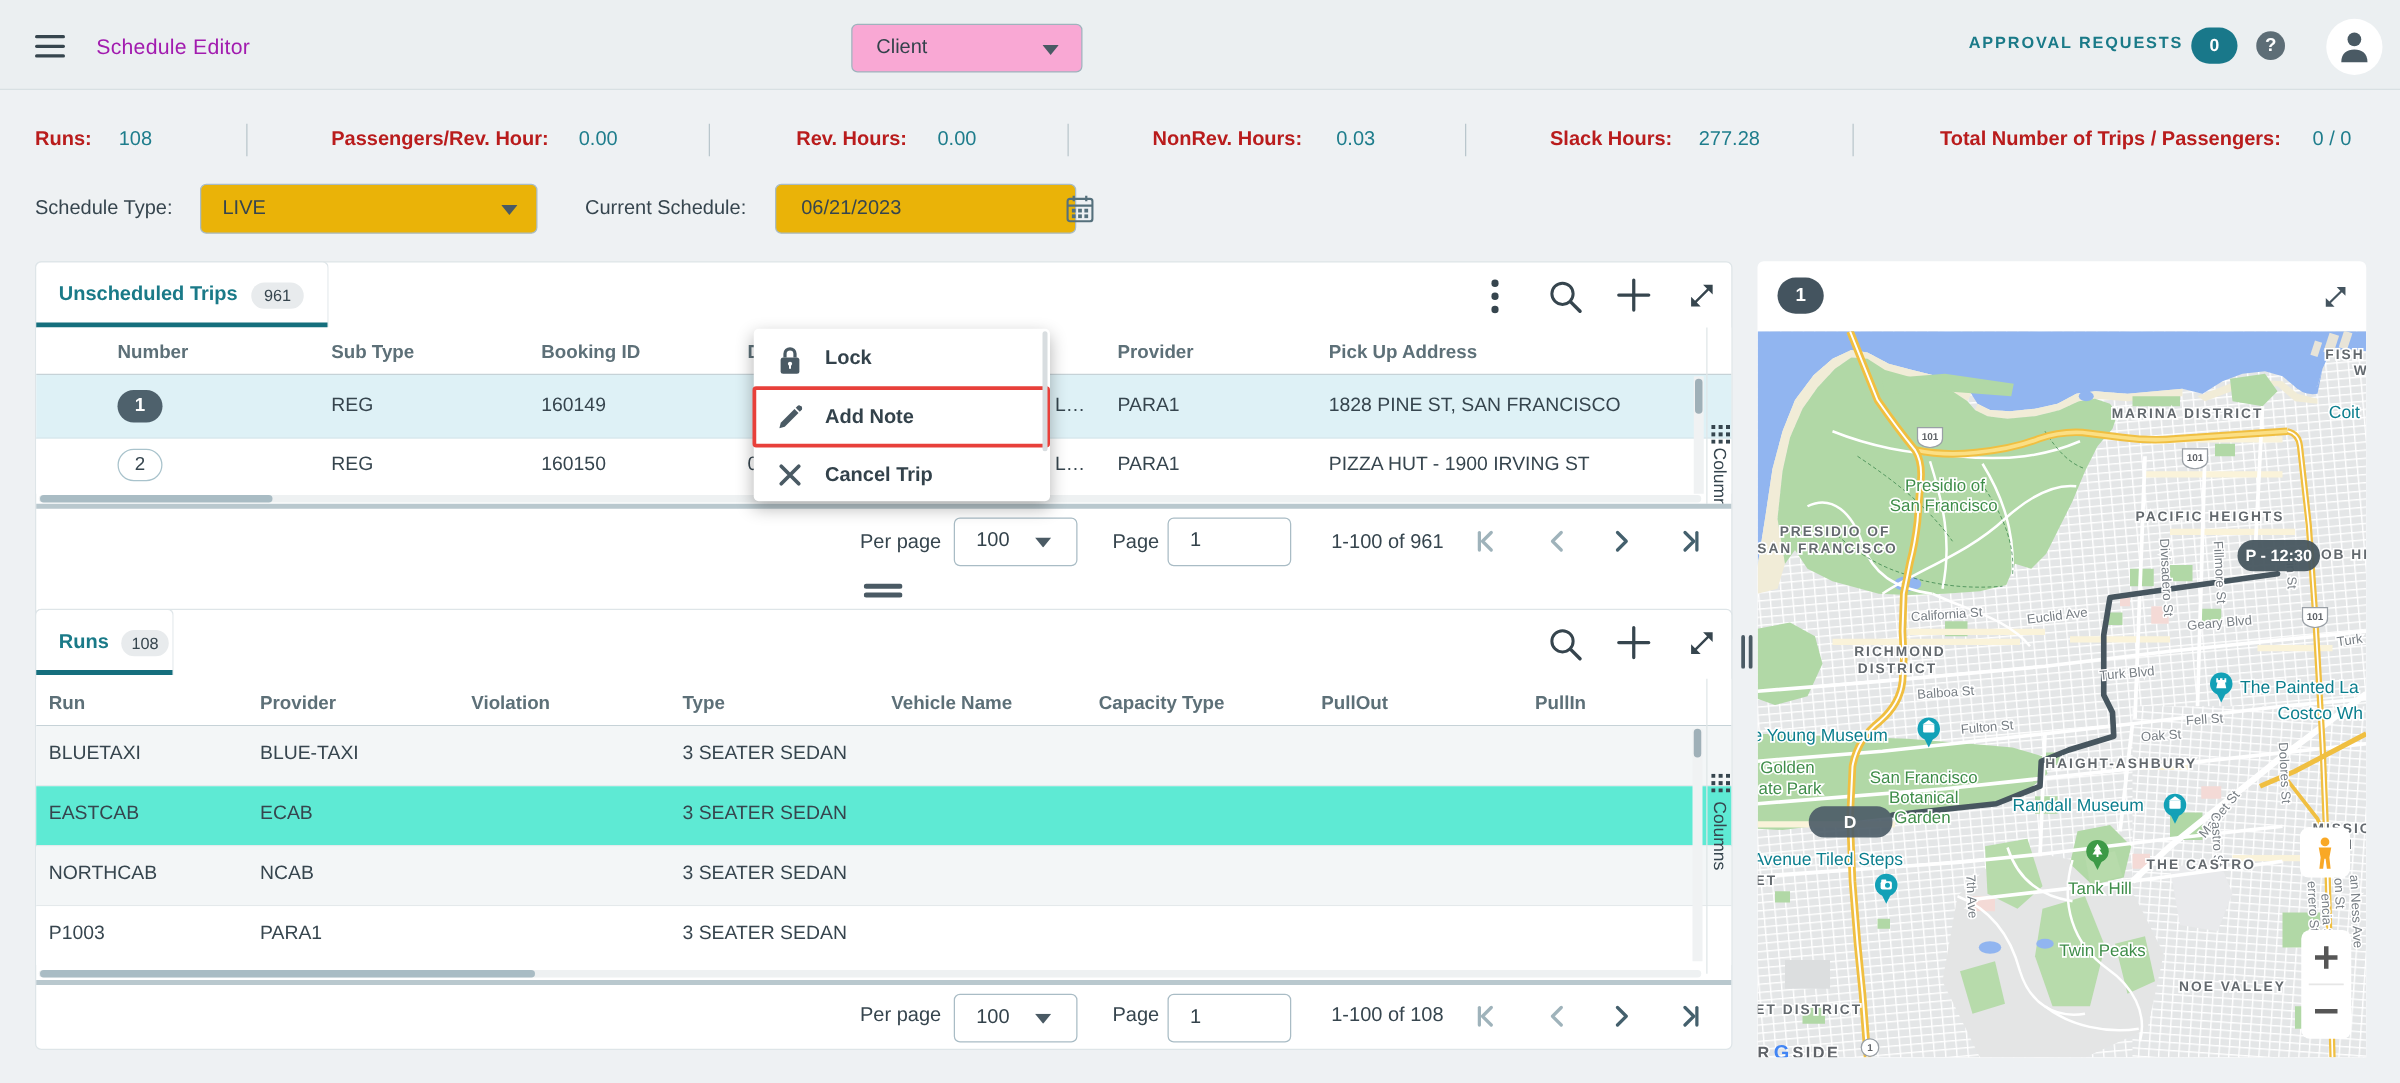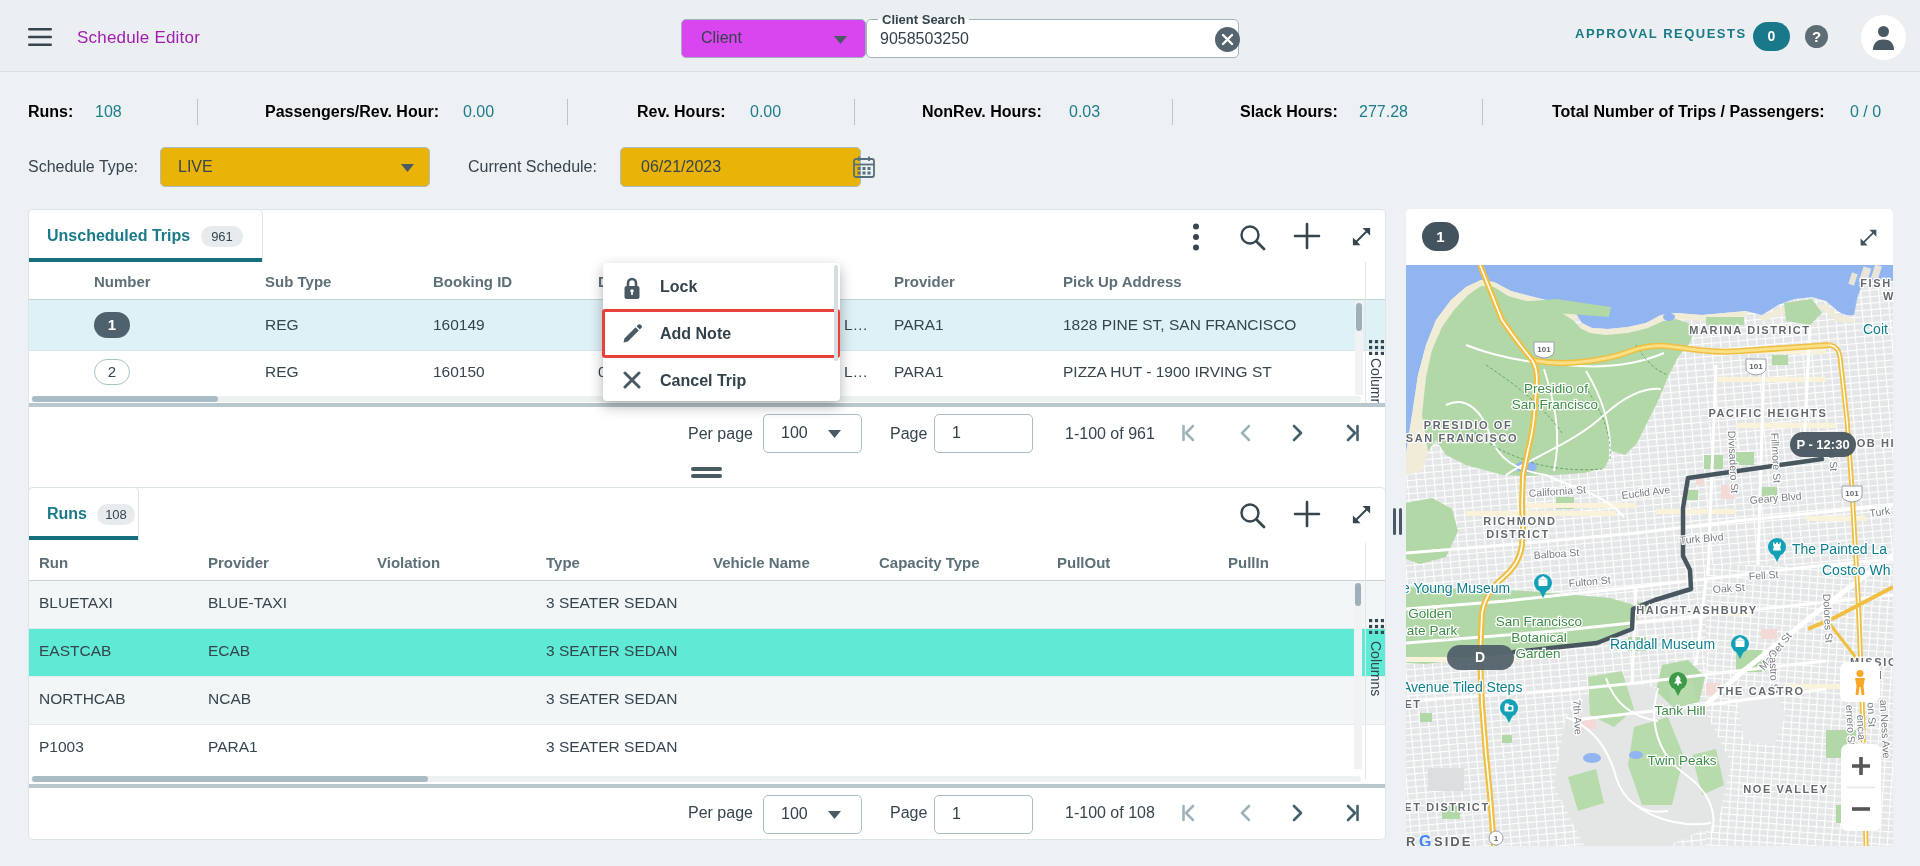--- a/index.html
+++ b/index.html
@@ -2,32 +2,32 @@
 <html><head>
 <meta charset="utf-8">
 <style>
   * { margin:0; padding:0; box-sizing:border-box; }
   html,body { width:1920px; height:866px; overflow:hidden; }
   body { font-family:"Liberation Sans", sans-serif; background:#eef1f3; color:#33424b; position:relative; }
   .abs { position:absolute; }
   
   #topbar { position:absolute; left:0; top:0; width:1920px; height:72px; background:#ebeff1; border-bottom:1px solid #d8e0e3; }
   #title { position:absolute; left:77px; top:28px; font-size:17px; font-weight:normal; color:#a21caf; letter-spacing:.2px; }
-  .selbox { position:absolute; background:#d946ef; border:1px solid #9fb3bd; border-radius:5px;text-align:center; }
+  .selbox { position:absolute; background:#f9a8d4; border:1px solid #9fb3bd; border-radius:5px;text-align:center; }
   #clientSel { left:681px; top:19px; width:185px; height:39px; }
   #clientSel .t { position:absolute; left:19px; top:9px; font-size:16px; color:#33424b; }
   #searchBox { position:absolute; left:866px; top:19px; width:373px; height:39px; background:#fff; border:1px solid #9fb3bd; border-radius:5px; }
   #searchBox .lbl { position:absolute; left:11px; top:-9px; font-size:13px; font-weight:bold; color:#33424b; background:linear-gradient(to bottom,#ebeff1 47%,#ffffff 47%); padding:0 4px; line-height:17px;}
   #searchBox .val { position:absolute; left:13px; top:10px; font-size:16px; color:#33424b; }
   #approval { position:absolute; left:1575px; top:26px; font-size:13px; font-weight:bold; letter-spacing:1.5px; color:#1a7a88; }
   #apprBadge { position:absolute; left:1753px; top:22px; width:37px; height:29px; border-radius:15px; background:#19788a; color:#fff; font-size:14px; font-weight:bold; text-align:center; line-height:29px; }
   #helpBtn { position:absolute; left:1805px; top:25px; width:23px; height:23px; border-radius:50%; background:#5d6d76; color:#fff; font-size:15px; font-weight:bold; text-align:center; line-height:23px; }
   #avatar { position:absolute; left:1861px; top:15px; width:45px; height:45px; border-radius:50%; background:#fff; }
   
-  .stat-l { position:absolute; top:103px; font-size:16px; font-weight:bold; color:#000000; }
+  .stat-l { position:absolute; top:103px; font-size:16px; font-weight:bold; color:#b91c1c; }
   .stat-v { position:absolute; top:103px; font-size:16px; color:#1e7d8c; }
   .stat-d { position:absolute; top:99px; width:1px; height:26px; background:#b9c6cc; }
   
   .flt-l { position:absolute; top:158px; font-size:16px; color:#36454e; }
   .fbox { position:absolute; top:147px; height:40px; background:#eab308; border:1px solid #a9bcc5; border-radius:5px; }
   
   .panel { position:absolute; background:#fff; border:1px solid #dee5e8; border-radius:5px; }
   .tab { position:absolute; left:-1px; top:-1px; height:53px; background:#fff; border:1px solid #dee5e8; border-radius:5px 5px 0 0; border-bottom:none; }
   .tab .tl { position:absolute; left:18px; top:17px; font-size:16px; font-weight:bold; color:#1a7a88; }
   .tab .pill { position:absolute; top:16px; height:21px; border-radius:11px; background:#e8ebed; color:#36454e; font-size:13px; text-align:center; line-height:21px; }
@@ -50,28 +50,20 @@
         <rect x="0" y="16.4" width="24" height="2.6" rx="1.3"></rect>
       </g>
     </svg>
     <div id="title">Schedule Editor</div>
     <div class="selbox" id="clientSel">
       <span class="t">Client</span>
       <svg class="abs" style="left:152px;top:16px" width="13" height="8" viewBox="0 0 13 8">
         <path d="M0 0 L13 0 L6.5 8 Z" fill="#4a5a64"></path>
       </svg>
     </div>
-    <div id="searchBox">
-      <span class="lbl">Client Search</span>
-      <span class="val">9058503250</span>
-      <svg class="abs" style="left:348px;top:7px" width="25" height="25" viewBox="0 0 25 25">
-        <circle cx="12.5" cy="12.5" r="12.5" fill="#54656f"></circle>
-        <path d="M8 8 L17 17 M17 8 L8 17" stroke="#fff" stroke-width="2.4" stroke-linecap="round"></path>
-      </svg>
-    </div>
     <div id="approval">APPROVAL REQUESTS</div>
     <div id="apprBadge">0</div>
     <div id="helpBtn">?</div>
     <div id="avatar">
       <svg class="abs" style="left:11px;top:10px" width="23" height="25" viewBox="0 0 23 25">
         <circle cx="11.5" cy="6.5" r="5.5" fill="#4a5a64"></circle>
         <path d="M1 25 C1 17.5 5.5 14.5 11.5 14.5 C17.5 14.5 22 17.5 22 25 Z" fill="#4a5a64"></path>
       </svg>
     </div>
   </div>

